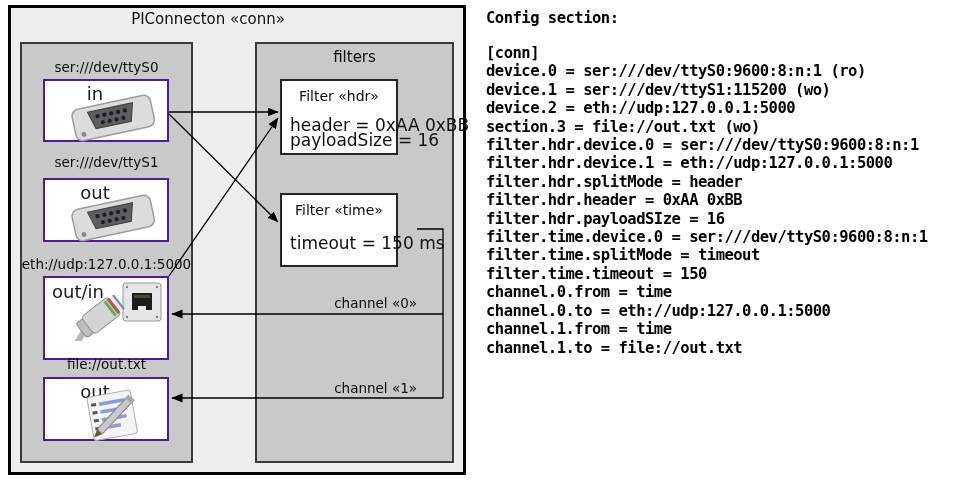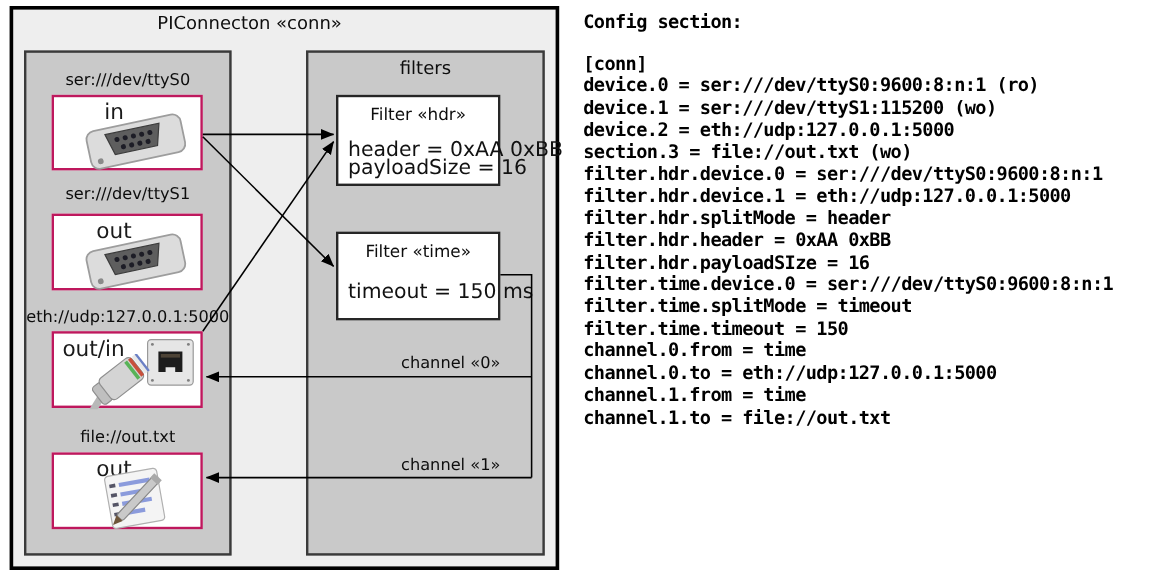--- a/index.html
+++ b/index.html
@@ -27,29 +27,29 @@
     position:absolute; left:255px; top:48px; width:199px;
     text-align:center; font-size:15px; color:#0d0d0d;
   }
   
   .dev-label {
     position:absolute; left:20px; width:173px; text-align:center;
     font-size:13.5px; color:#0d0d0d; white-space:nowrap;
   }
   .dev-box {
     position:absolute; left:43px; width:126px;
-    background:#ffffff; border:2px solid #be185d;
+    background:#ffffff; border:2px solid #4c1d95;
   }
   .dev-port { position:absolute; font-size:18px; color:#1a1a1a; }
   .port-center { top:2px; left:0; right:22px; text-align:center; }
   .port-left   { top:3px; left:7px; }
   .dev-icon { position:absolute; }
   
   .filter-box {
-    position:absolute; left:280px; width:137px;
+    position:absolute; left:280px; width:118px;
     background:#ffffff; border:2px solid #262626;
   }
   .filter-title {
     position:absolute; top:7px; left:0; width:100%;
     text-align:center; font-size:14px; color:#0d0d0d;
   }
   .filter-line {
     position:absolute; left:8px; font-size:17px; color:#111; white-space:nowrap;
   }
   .channel-label {
@@ -115,21 +115,21 @@
         <circle cx="35" cy="28" r="2.1" fill="#1d1d26"></circle>
           <circle cx="42" cy="28" r="2.1" fill="#1d1d26"></circle>
         <circle cx="49" cy="28" r="2.1" fill="#1d1d26"></circle>
           <circle cx="56" cy="28" r="2.1" fill="#1d1d26"></circle>
         <circle cx="14" cy="36" r="2.4" fill="#8a8a8a"></circle>
       </g>
     </svg>
   </div>
 
   <div class="dev-label" style="top:256px">eth://udp:127.0.0.1:5000</div>
-  <div class="dev-box" style="top:276px;height:64px">
+  <div class="dev-box" style="top:276px;height:84px">
     <span class="dev-port port-left">out/in</span>
     <svg class="dev-icon" style="left:77px;top:4px" width="40" height="40" viewBox="0 0 40 40">
       <rect x="1" y="1" width="38" height="38" rx="3" fill="#e6e6e6" stroke="#999999"></rect>
       <circle cx="5" cy="5" r="1.2" fill="#808080"></circle>
         <circle cx="35" cy="5" r="1.2" fill="#808080"></circle>
       <circle cx="5" cy="35" r="1.2" fill="#808080"></circle>
         <circle cx="35" cy="35" r="1.2" fill="#808080"></circle>
       <path d="M10,11 h20 v17 h-6 v-4 h-8 v4 h-6 z" fill="#1c1c1c"></path>
       <rect x="12" y="13" width="16" height="3" fill="#4d4336"></rect>
     </svg>

